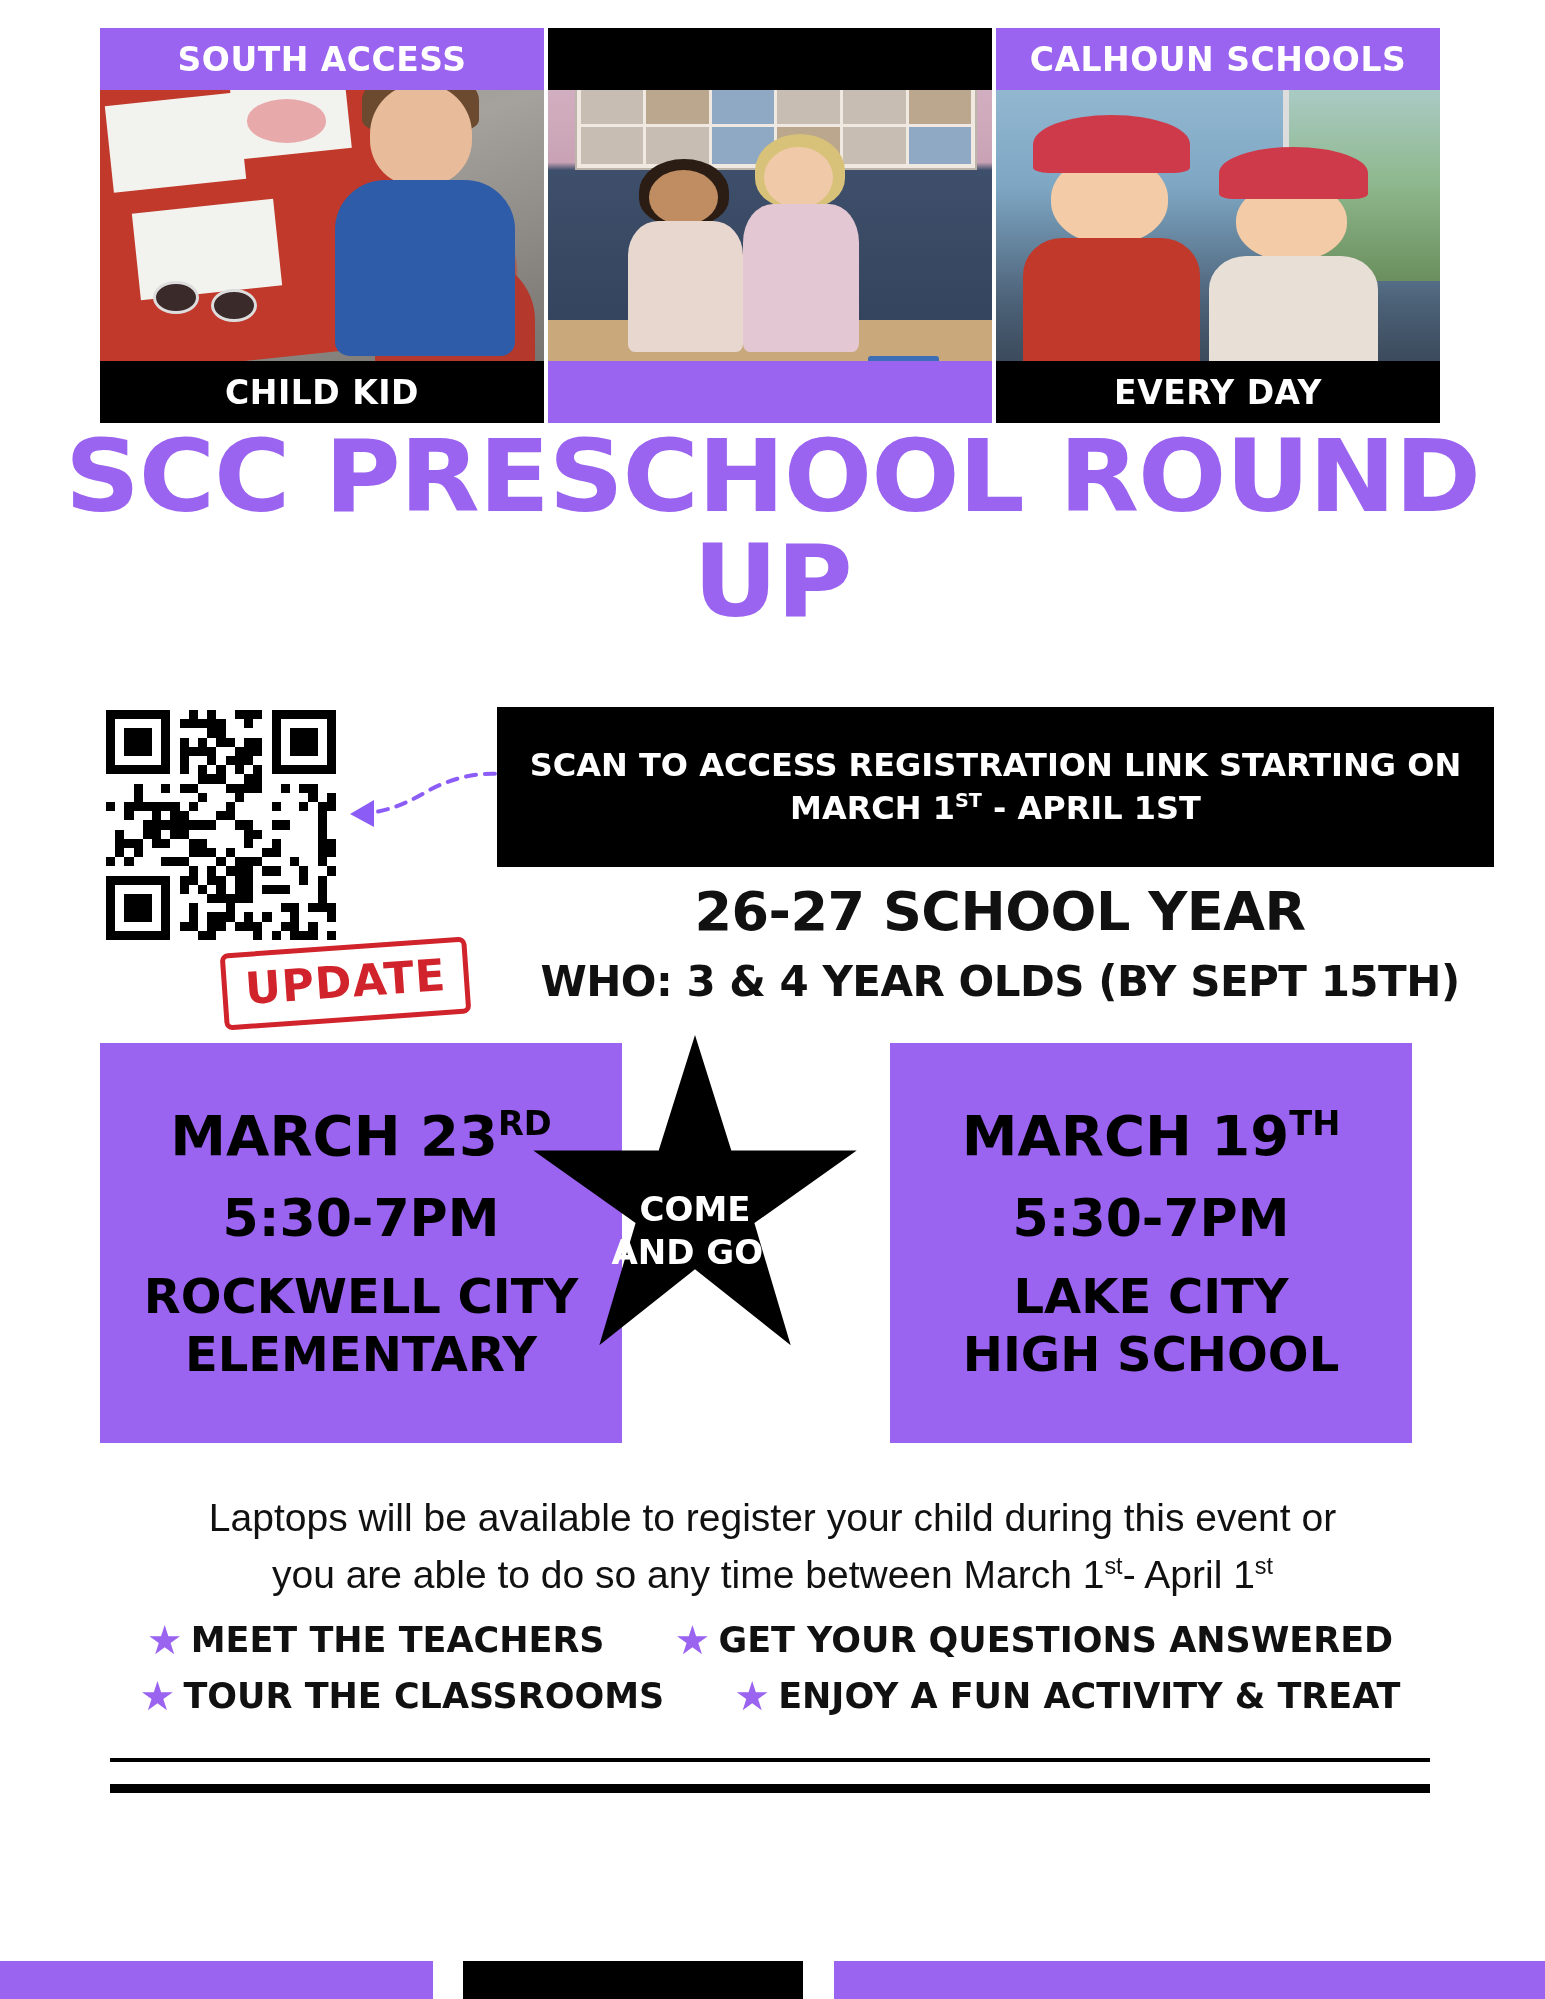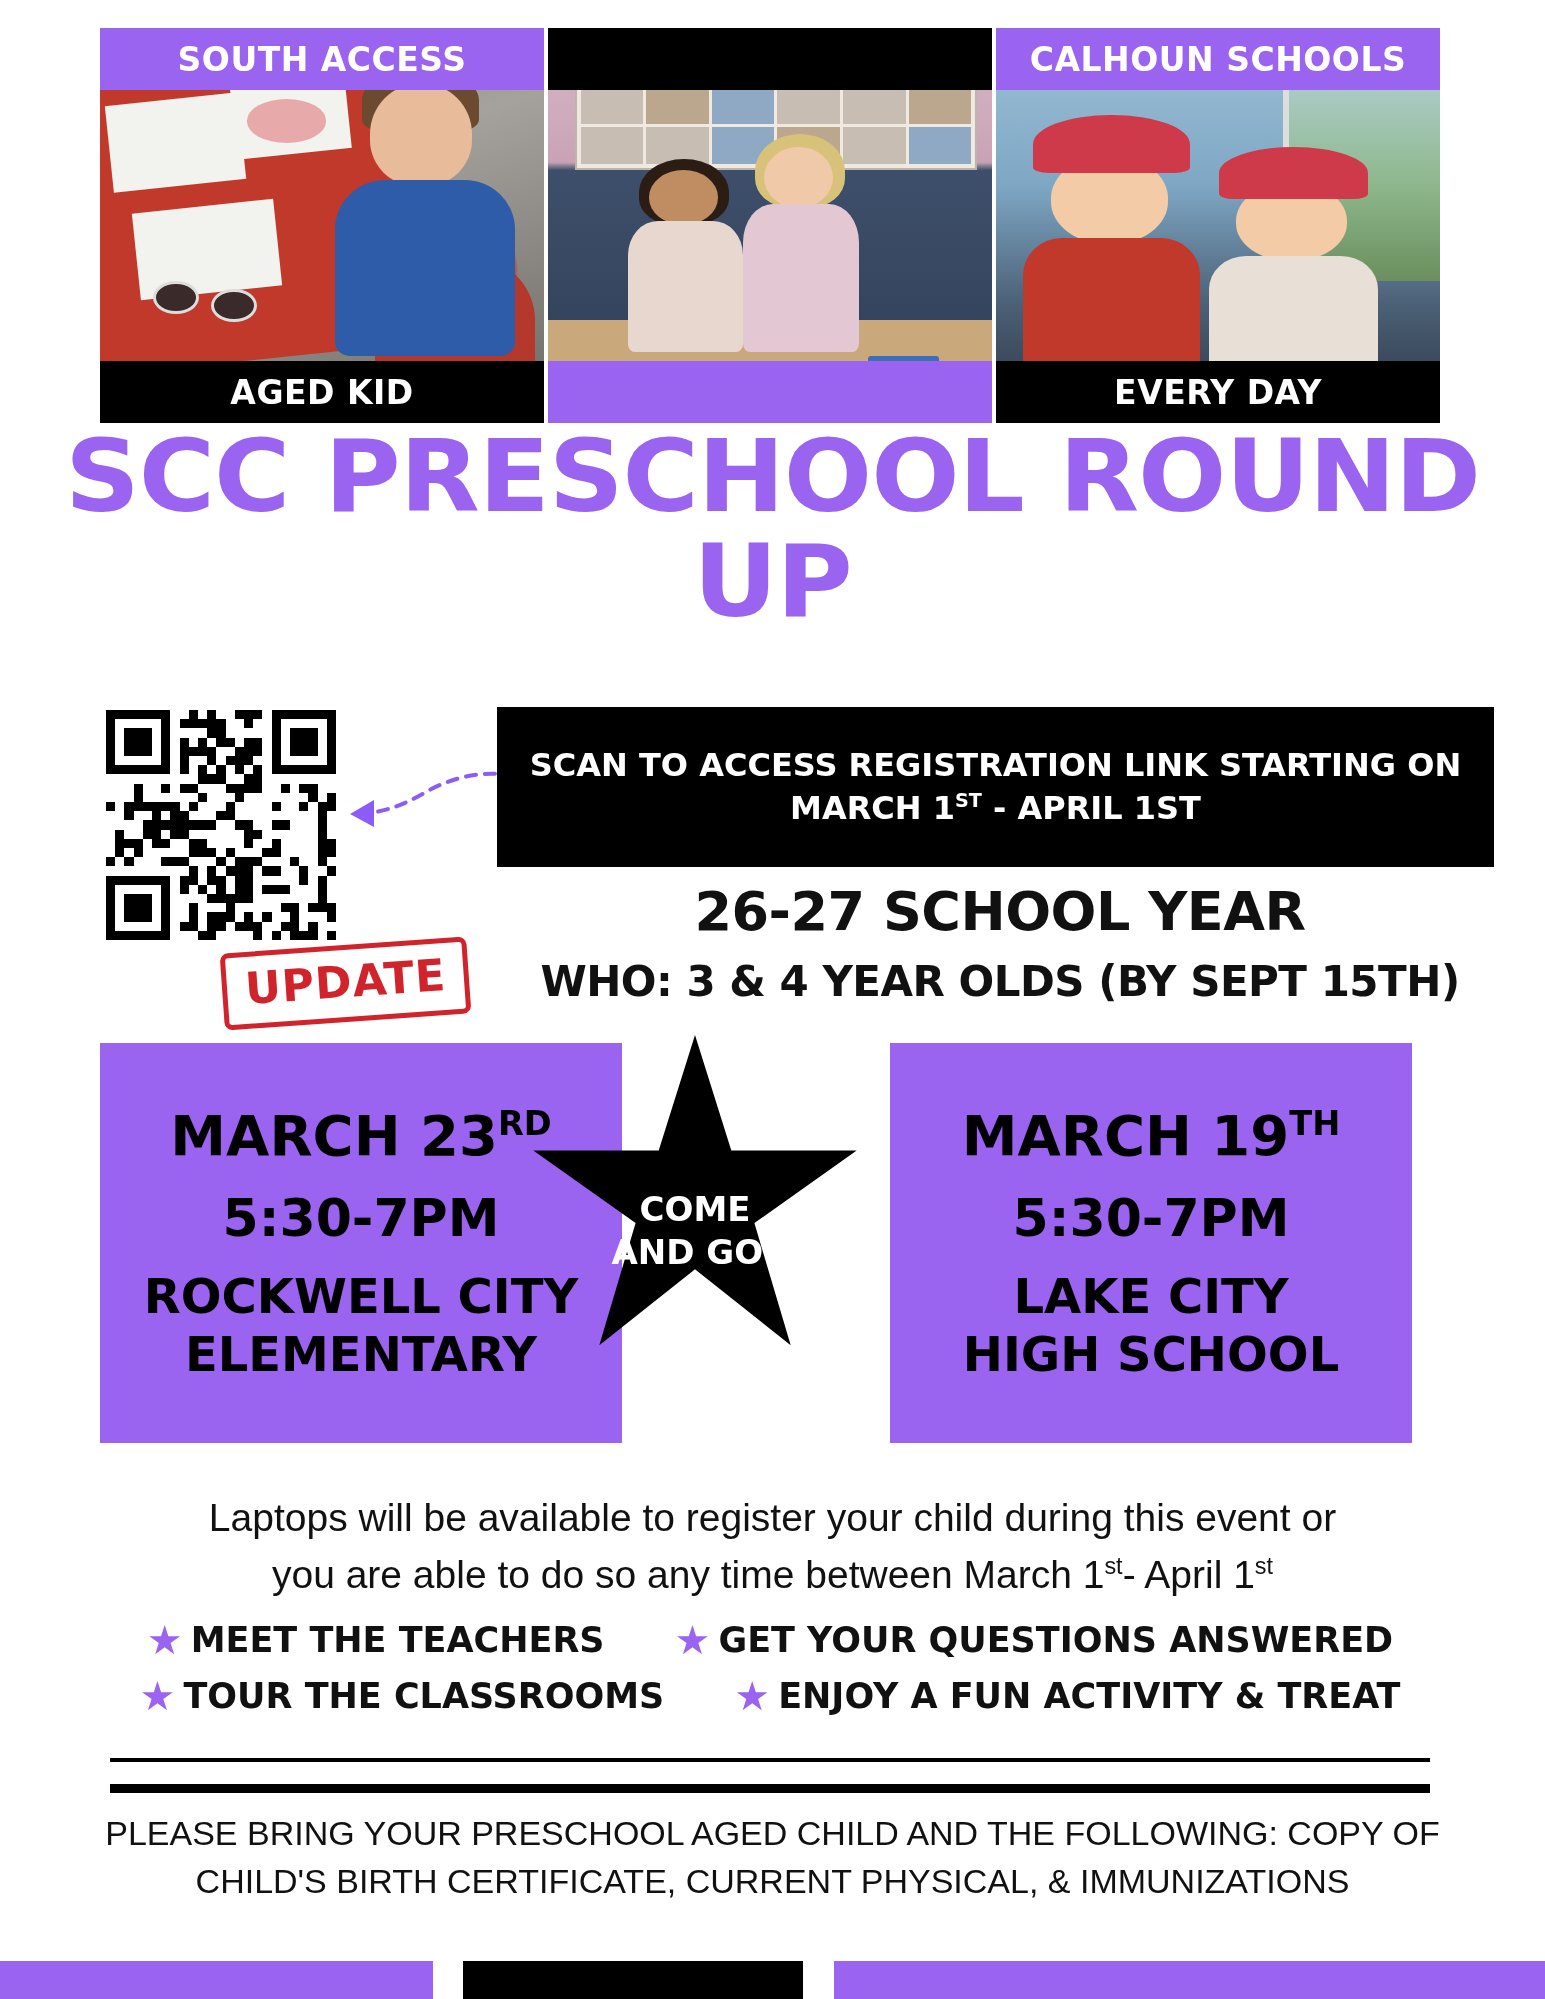--- a/index.html
+++ b/index.html
@@ -384,21 +384,21 @@
         <div class="s1-cup s1-c1"></div>
         <div class="s1-cup s1-c2"></div>
         <div class="s1-chair"></div>
         <div class="s1-kid">
           <div class="hair"></div>
           <div class="head"></div>
           <div class="shirt"></div>
         </div>
       </div>
       <div class="banner top">SOUTH ACCESS</div>
-      <div class="banner bottom">AGED KID</div>
+      <div class="banner bottom">CHILD KID</div>
     </div>
 
     <div class="photo">
       <div class="scene scene2">
         <div class="s2-board">
           <i></i>
             <i></i>
             <i></i>
             <i></i>
             <i></i>
@@ -1167,24 +1167,20 @@
       <div class="bullet">
         <span class="st">★</span>
         <span>ENJOY A FUN ACTIVITY &amp; TREAT</span>
       </div>
     </div>
   </div>
 
   <div class="rule thin"></div>
   <div class="rule thick"></div>
 
-  <div class="footer">
-    <div>PLEASE BRING YOUR PRESCHOOL AGED CHILD AND THE FOLLOWING: COPY OF</div>
-    <div>CHILD'S BIRTH CERTIFICATE, CURRENT PHYSICAL, &amp; IMMUNIZATIONS</div>
-  </div>
 
   <div class="bottom-bar">
     <div class="seg p" style="width:28%"></div>
     <div class="seg w" style="width:2%"></div>
     <div class="seg k" style="width:22%"></div>
     <div class="seg w" style="width:2%"></div>
     <div class="seg p" style="width:46%"></div>
   </div>
 
 </div>

